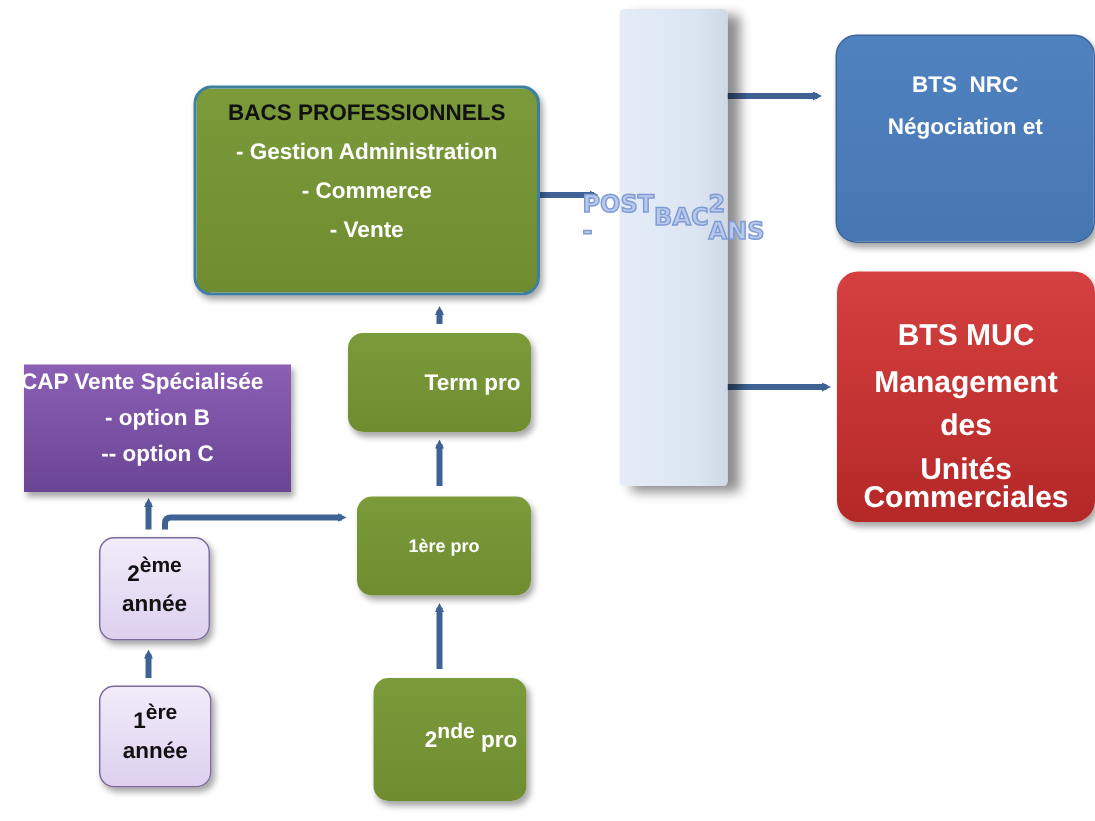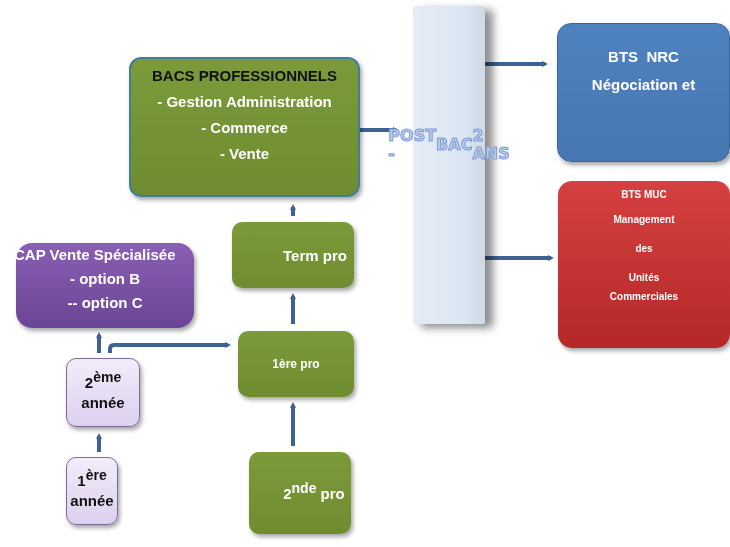--- a/index.html
+++ b/index.html
@@ -58,45 +58,45 @@
       color: #ffffff; font-size: 15px; padding-top: 24px;
     }
     #nrc .title { margin-bottom: 10px; }
     #nrc .sub { line-height: 20px; }
 
     
     #muc {
       left: 558px; top: 181px; width: 172px; height: 167px;
       background: linear-gradient(#d54040, #b52828);
       border-radius: 14px;
-      color: #ffffff; font-size: 10px; padding-top: 8px;
+      color: #ffffff; font-size: 20px; padding-top: 32px;
     }
     #muc .title { margin-bottom: 10px; }
     #muc .l { line-height: 19px; margin-bottom: 10px; }
     #muc .l2 { line-height: 19px; }
 
     
     #cap {
       left: 16px; top: 243px; width: 178px; height: 85px;
       background: linear-gradient(#8a5fb4, #6b4595);
-      border-radius: 16px;
+      border-radius: 0;
       color: #ffffff; font-size: 15px; padding-top: 3px;
       align-items: stretch;
     }
     #cap .title { text-align: left; margin-left: -2px; white-space: nowrap; margin-bottom: 7px; }
     #cap .opt { margin-bottom: 7px; }
 
     .lilac {
       background: linear-gradient(#f2ecfa, #ddd0ef);
       border: 1.5px solid #7d6a9a;
       color: #111111; font-size: 15px;
       justify-content: center; line-height: 20px;
     }
     #an2 { left: 66px; top: 358px; width: 74px; height: 69px; }
-    #an1 { left: 66px; top: 457px; width: 52px; height: 68px; }
+    #an1 { left: 66px; top: 457px; width: 75px; height: 68px; }
 
     svg#arrows { position: absolute; left: 0; top: 0; }
   </style>
 </head>
 <body>
 
 <svg id="arrows" width="730" height="547">
   <defs>
     <marker id="ah" markerWidth="6" markerHeight="6" refX="3" refY="3" orient="auto" markerUnits="userSpaceOnUse">
       <path d="M0,0 L6,3 L0,6 Z" fill="#3e6294"></path>

